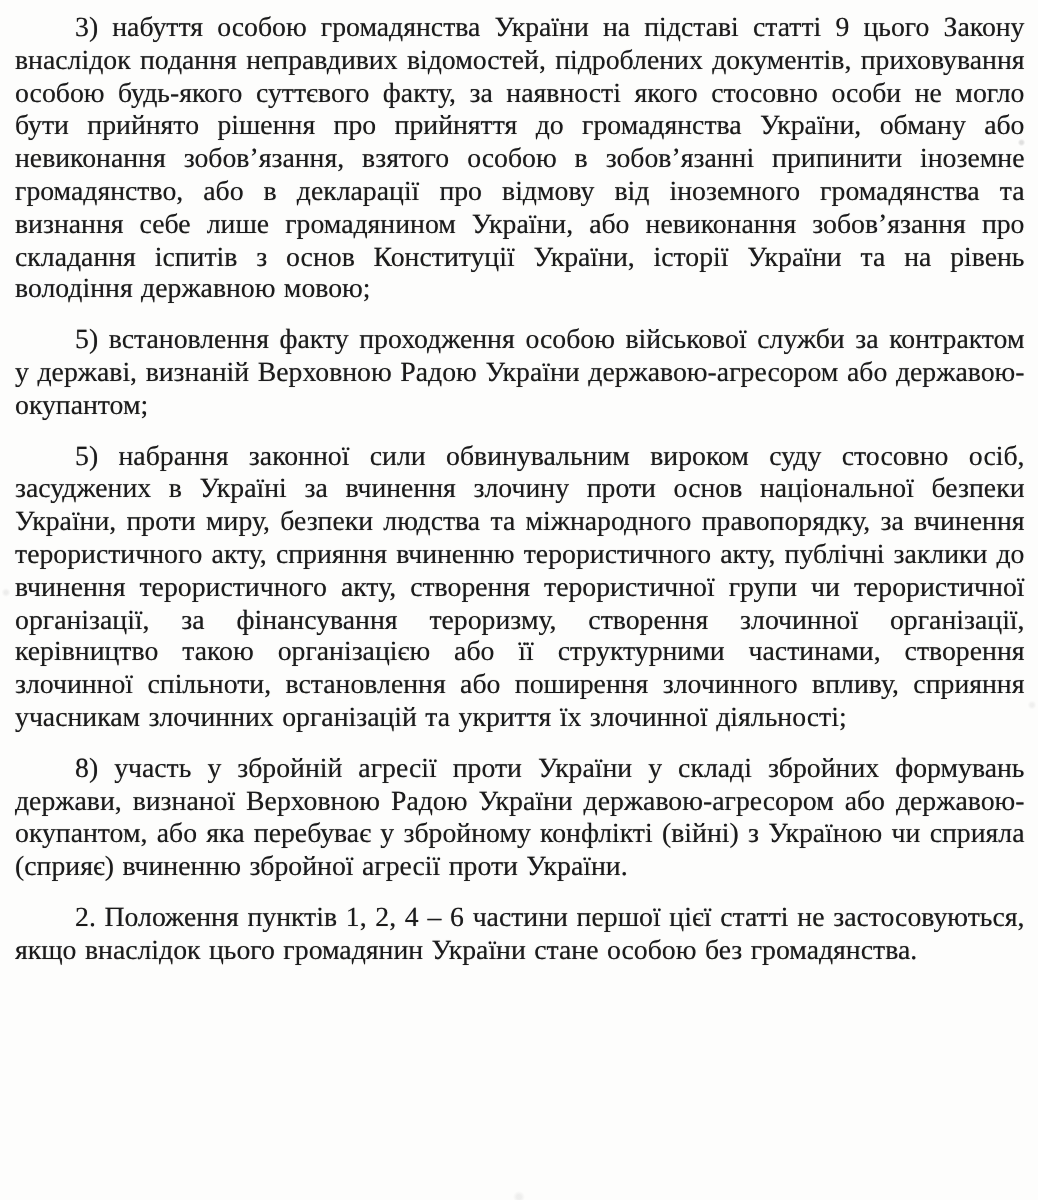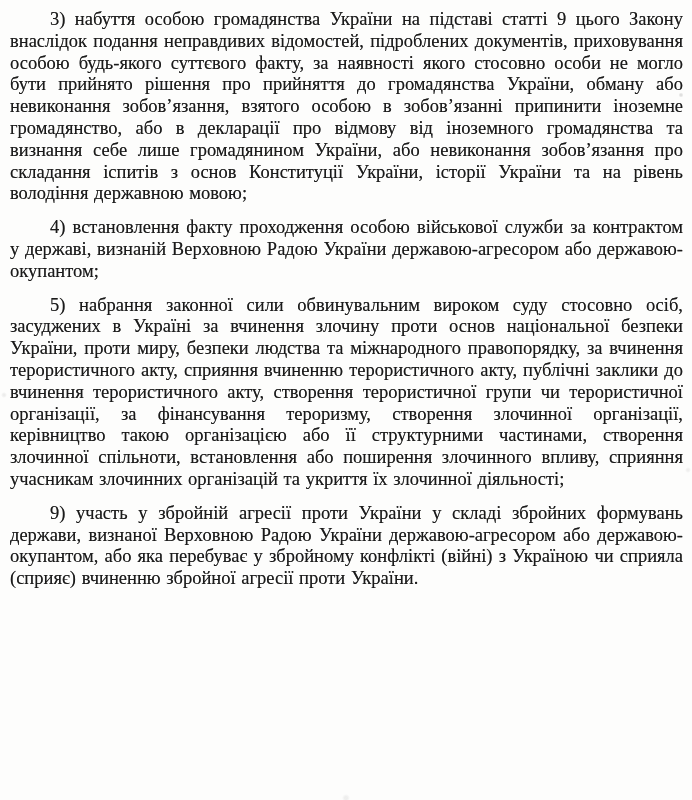--- a/index.html
+++ b/index.html
@@ -35,16 +35,17 @@
   }
   .part {
     margin-top: 10px;
   }
 </style>
 </head>
 <body>
 
 <div class="page">
   <p class="para">3) набуття особою громадянства України на підставі статті 9 цього Закону внаслідок подання неправдивих відомостей, підроблених документів, приховування особою будь-якого суттєвого факту, за наявності якого стосовно особи не могло бути прийнято рішення про прийняття до громадянства України, обману або невиконання зобов’язання, взятого особою в зобов’язанні припинити іноземне громадянство, або в декларації про відмову від іноземного громадянства та визнання себе лише громадянином України, або невиконання зобов’язання про складання іспитів з основ Конституції України, історії України та на рівень володіння державною мовою;</p>
-  <p class="para">4) встановлення факту проходження особою військової служби за контрактом у державі, визнаній Верховною Радою України державою-агресором або державою-окупантом;</p>
+  <p class="para">5) встановлення факту проходження особою військової служби за контрактом у державі, визнаній Верховною Радою України державою-агресором або державою-окупантом;</p>
   <p class="para">5) набрання законної сили обвинувальним вироком суду стосовно осіб, засуджених в Україні за вчинення злочину проти основ національної безпеки України, проти миру, безпеки людства та міжнародного правопорядку, за вчинення терористичного акту, сприяння вчиненню терористичного акту, публічні заклики до вчинення терористичного акту, створення терористичної групи чи терористичної організації, за фінансування тероризму, створення злочинної організації, керівництво такою організацією або її структурними частинами, створення злочинної спільноти, встановлення або поширення злочинного впливу, сприяння учасникам злочинних організацій та укриття їх злочинної діяльності;</p>
-  <p class="para">9) участь у збройній агресії проти України у складі збройних формувань держави, визнаної Верховною Радою України державою-агресором або державою-окупантом, або яка перебуває у збройному конфлікті (війні) з Україною чи сприяла (сприяє) вчиненню збройної агресії проти України.</p>
+  <p class="para">8) участь у збройній агресії проти України у складі збройних формувань держави, визнаної Верховною Радою України державою-агресором або державою-окупантом, або яка перебуває у збройному конфлікті (війні) з Україною чи сприяла (сприяє) вчиненню збройної агресії проти України.</p>
+  <p class="para part">2. Положення пунктів 1, 2, 4 – 6 частини першої цієї статті не застосовуються, якщо внаслідок цього громадянин України стане особою без громадянства.</p>
 </div>
 
 </body></html>

